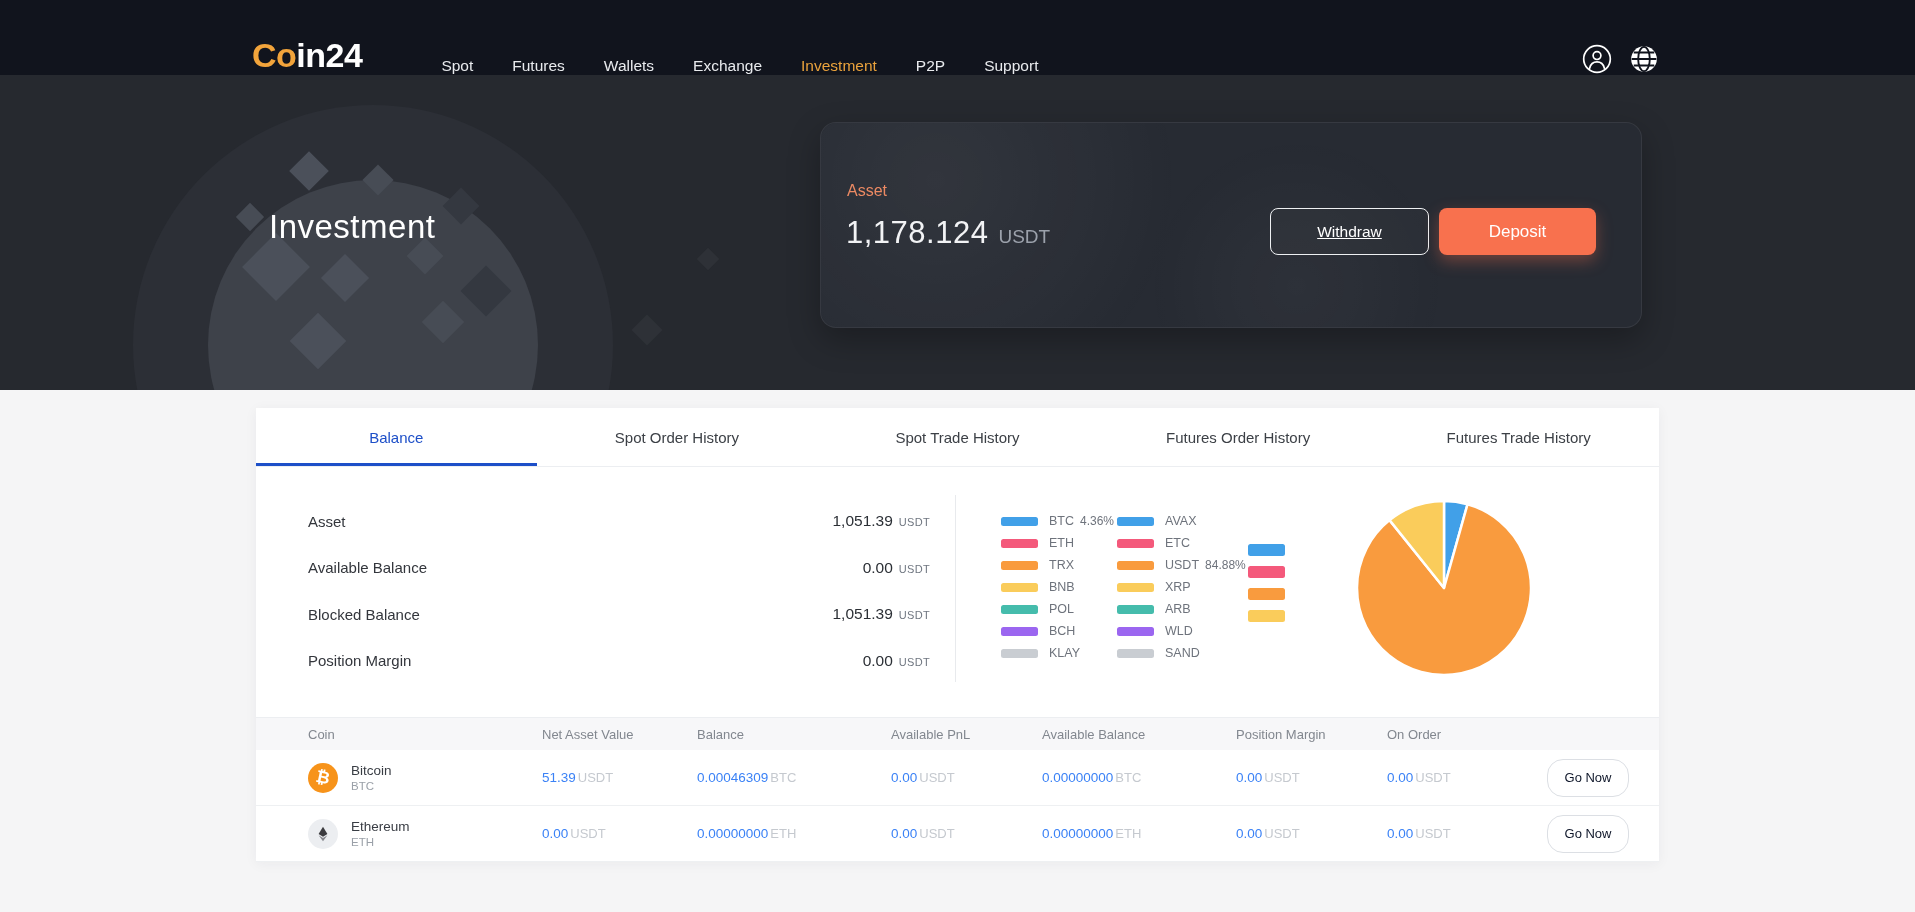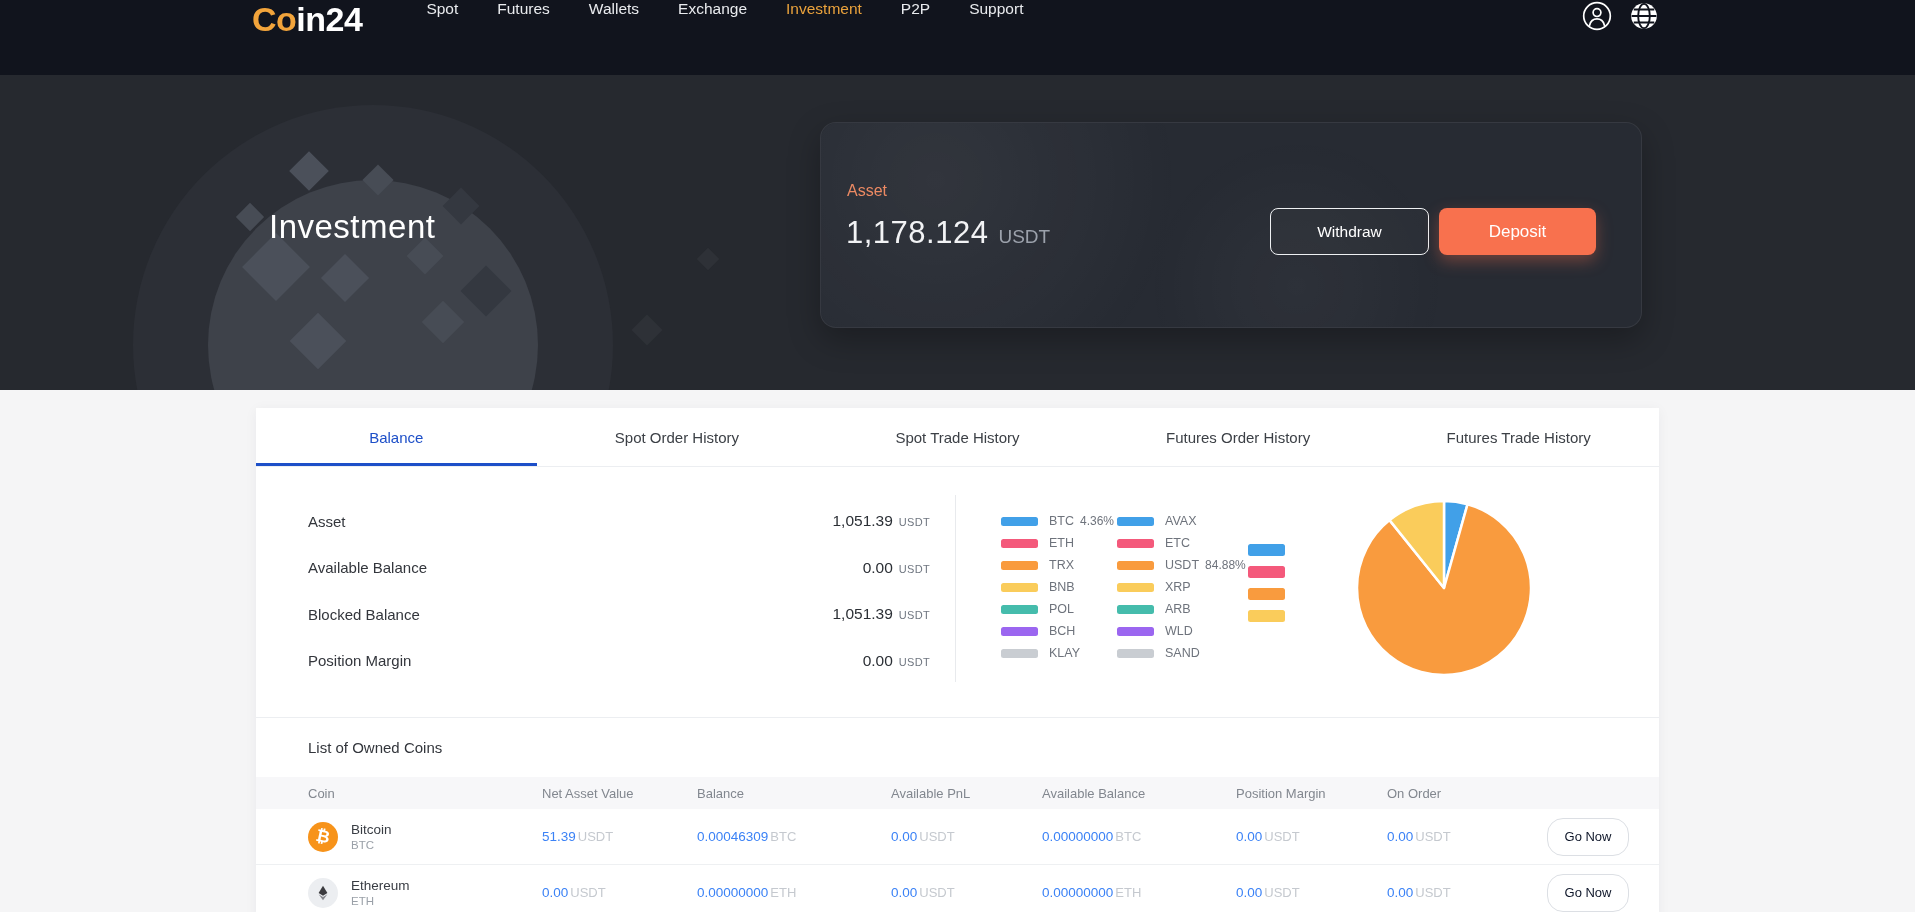--- a/index.html
+++ b/index.html
@@ -1,20 +1,20 @@
 <!DOCTYPE html>
 <html style="--accent-orange: #F8714E; --accent-blue: #1D4FC8; --accent-gold: #EAA23C; --brand-gold: #F2A43B;"><head>
 <meta charset="utf-8">
 <style>
   * { margin:0; padding:0; box-sizing:border-box; }
   html,body { width:1915px; height:912px; overflow:hidden; }
   body { background:#f5f5f6; font-family:"Liberation Sans", sans-serif; }
 
   
-  .navbar { height:75px; background:#11141d; display:flex; align-items:flex-start; padding-left:252px; position:relative; z-index:5; }
+  .navbar { height:75px; background:#11141d; display:flex; align-items:flex-end; padding-left:252px; position:relative; z-index:5;gap:15px; }
   .logo { font-size:34px; font-weight:bold; letter-spacing:-0.5px; cursor:pointer; }
   .logo .gold { color:var(--brand-gold,#F2A43B); }
   .logo .white { color:#ffffff; }
   .nav-links { display:flex; gap:39px; margin-left:64px; }
   .nav-link { color:#e9ebee; font-size:15.5px; text-decoration:none; cursor:pointer; background:none; border:none; font-family:inherit; }
   .nav-link.active { color:var(--accent-gold,#EAA23C); }
   .nav-right { margin-left:auto; margin-right:257px; display:flex; align-items:center; gap:17px; }
   .nav-icon { cursor:pointer; display:flex; }
 
   
@@ -27,21 +27,21 @@
   .asset-card { position:absolute; left:820px; top:47px; width:822px; height:206px; border-radius:16px;
     background:#272b33; border:1px solid rgba(255,255,255,0.07); box-shadow:0 12px 32px rgba(0,0,0,0.28); }
   .asset-card::before { content:""; position:absolute; inset:0; border-radius:16px;
     background:radial-gradient(circle at 14% 28%, rgba(255,255,255,0.05), transparent 34%),
                radial-gradient(circle at 58% 80%, rgba(255,255,255,0.03), transparent 30%); pointer-events:none; }
   .asset-label { position:absolute; left:26px; top:59px; color:#ED8A63; font-size:16px; }
   .asset-value-row { position:absolute; left:25px; top:92px; display:flex; align-items:baseline; gap:10px; }
   .asset-value { color:#f2f3f5; font-size:31px; font-weight:500; letter-spacing:0.5px; }
   .asset-currency { color:#9ba1ab; font-size:19px; }
   .btn-withdraw { position:absolute; right:212px; top:85px; width:159px; height:47px; border-radius:8px;
-    background:rgba(255,255,255,0.02); border:1px solid #eef0f2; color:#fff; font-size:15.5px; cursor:pointer; font-family:inherit; }
+    background:rgba(255,255,255,0.02); border:1px solid #eef0f2; color:#fff; font-size:15.5px; cursor:pointer; font-family:inherit;text-decoration:underline; }
   .btn-deposit { position:absolute; right:45px; top:85px; width:157px; height:47px; border-radius:8px;
     background:var(--accent-orange,#F8714E); border:none; color:#fff; font-size:17px; cursor:pointer; font-family:inherit;
     box-shadow:0 6px 16px rgba(248,113,78,0.35); }
 
   
   .main-card { position:relative; width:1403px; margin:18px auto 0; background:#ffffff; box-shadow:0 2px 12px rgba(40,45,60,0.05); }
 
   .tabs { display:flex; height:59px; border-bottom:1px solid #eceef1; }
   .tab { flex:1; display:flex; align-items:center; justify-content:center; font-size:15px; color:#3c4046;
     background:none; border:none; cursor:pointer; font-family:inherit; }
@@ -272,21 +272,20 @@
 
     <div class="pie-wrap">
       <svg width="180" height="180" viewBox="0 0 180 180">
           <path d="M 90 90 L 90.00 3.00 A 87 87 0 0 1 113.54 6.24 Z" fill="#41A0E8" stroke="#ffffff" stroke-width="2.5" stroke-linejoin="round"></path>
           <path d="M 90 90 L 113.54 6.24 A 87 87 0 1 1 35.56 22.14 Z" fill="#F99B3E" stroke="#ffffff" stroke-width="2.5" stroke-linejoin="round"></path>
           <path d="M 90 90 L 35.56 22.14 A 87 87 0 0 1 90.00 3.00 Z" fill="#FACC5B" stroke="#ffffff" stroke-width="2.5" stroke-linejoin="round"></path>
         </svg>
     </div>
   </section>
 
-  <div class="owned-head">List of Owned Coins</div>
 
   <div class="table-header">
     <span class="th">Coin</span>
     <span class="th">Net Asset Value</span>
     <span class="th">Balance</span>
     <span class="th">Available PnL</span>
     <span class="th">Available Balance</span>
     <span class="th">Position Margin</span>
     <span class="th">On Order</span>
     <span class="th"></span>

